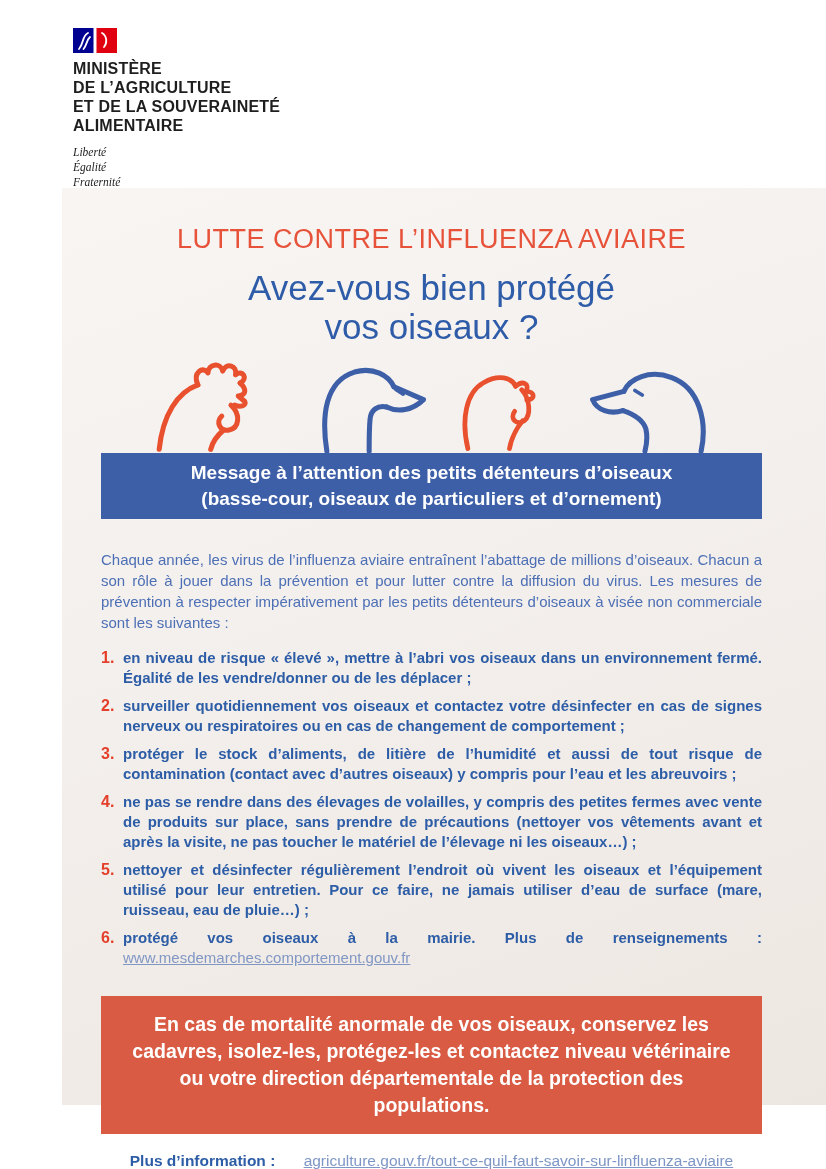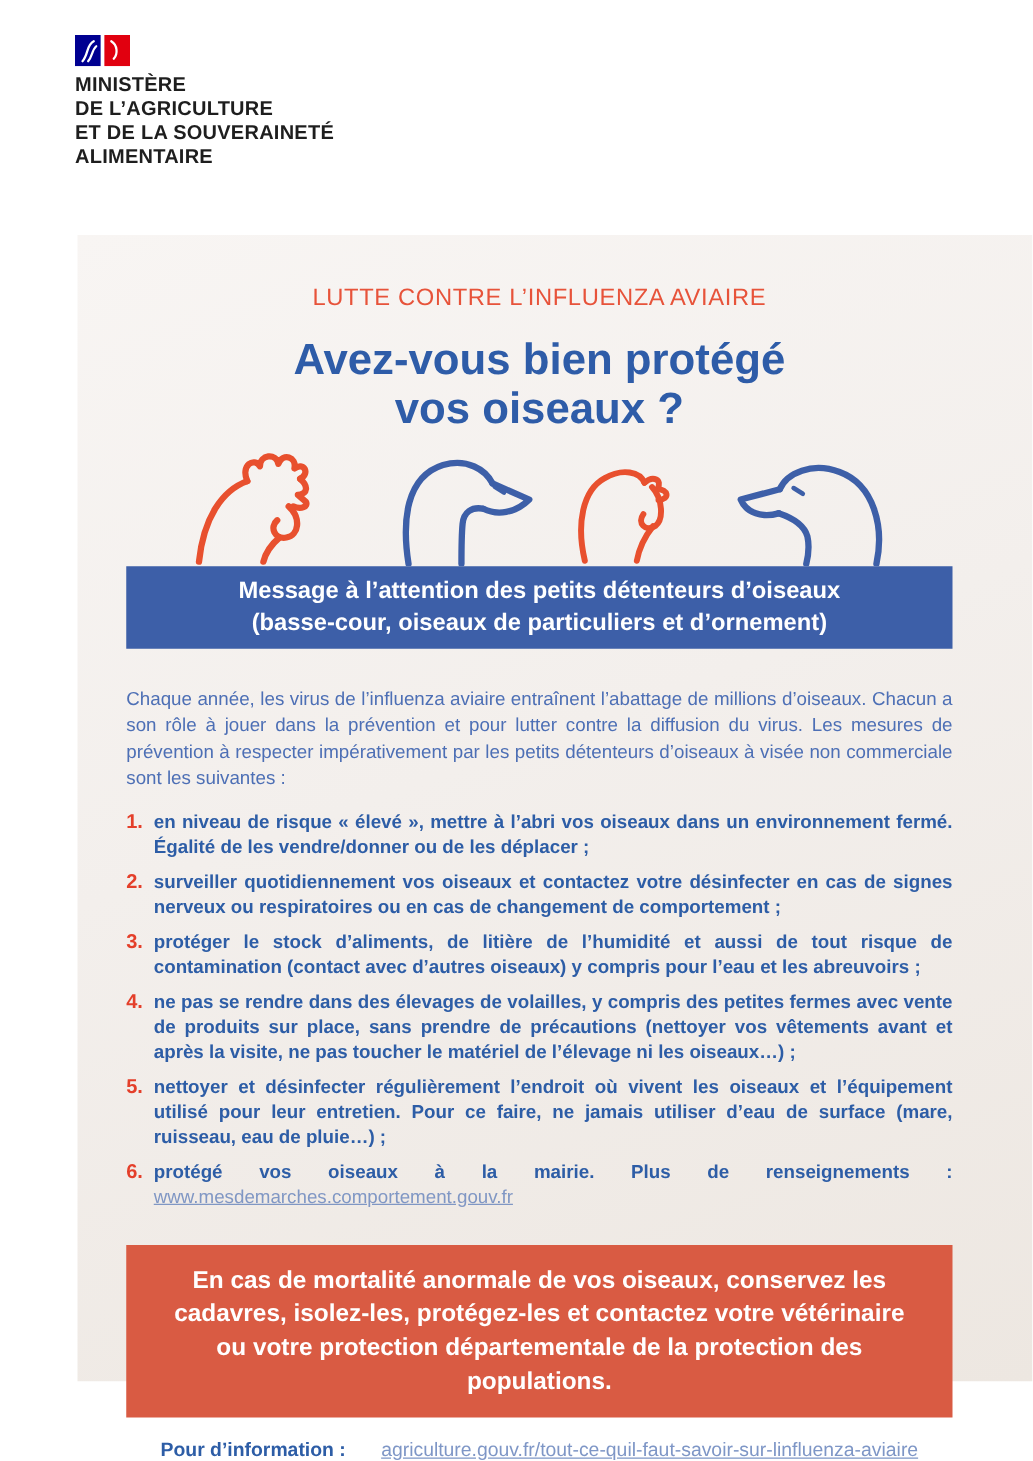--- a/index.html
+++ b/index.html
@@ -4,44 +4,44 @@
 <style>
   html,body{margin:0;padding:0;}
   body{
     width:826px;height:1169px;background:#ffffff;overflow:hidden;position:relative;
     font-family:"Liberation Sans","DejaVu Sans",sans-serif;
     -webkit-font-smoothing:antialiased;
   }
   .preline{white-space:pre-line;}
 
   
-  .gov-logo{position:absolute;left:60px;top:28px;width:300px;}
+  .gov-logo{position:absolute;left:73px;top:28px;width:300px;}
   .flag{display:block;width:44px;height:25px;margin-bottom:6px;}
   .ministry-name{
     font-weight:bold;color:#1e1e1e;font-size:16px;line-height:19px;letter-spacing:.2px;
   }
   .motto{
     margin-top:10px;font-family:"Liberation Serif","DejaVu Serif",serif;
     font-style:italic;color:#222;font-size:11.5px;line-height:15px;
   }
 
   
   .panel{
     position:absolute;left:62px;top:188px;width:764px;height:917px;
     background:linear-gradient(160deg,#f8f5f3 0%,#f3efec 45%,#ede7e1 100%);
     box-sizing:border-box;padding:36px 64px 0 39px;
   }
 
   .kicker{
-    text-align:center;color:#e7533a;font-size:19px;line-height:30px;
+    text-align:center;color:#e7533a;font-size:27px;line-height:30px;
     letter-spacing:.5px;font-weight:400;margin:0 0 14px 0;
   }
   .main-title{
     text-align:center;color:#2e5ca8;font-size:35px;line-height:39px;
-    font-weight:bold;margin:0;
+    font-weight:normal;margin:0;
   }
 
   .birds-row{
     margin-top:10px;height:97px;display:flex;align-items:flex-end;
     justify-content:center;gap:18px;
   }
   .birds-row svg{display:block;}
 
   .banner{box-sizing:border-box;text-align:center;color:#ffffff;font-weight:bold;}
   .banner-blue{
@@ -82,20 +82,23 @@
   <svg class="flag" viewBox="0 0 44 25" aria-hidden="true">
     <rect x="0" y="0" width="20.5" height="25" fill="#000091"></rect>
     <rect x="23.5" y="0" width="20.5" height="25" fill="#e1000f"></rect>
     <path d="M6 21 C11 15 9 8 15 5 M10.5 21 C14 17 13.5 12 17 9" stroke="#ffffff" stroke-width="1.8" fill="none" stroke-linecap="round"></path>
     <path d="M29 5 C34 8 34.5 15 31 19" stroke="#ffffff" stroke-width="1.8" fill="none" stroke-linecap="round"></path>
   </svg>
   <div class="ministry-name preline">MINISTÈRE
 DE L’AGRICULTURE
 ET DE LA SOUVERAINETÉ
 ALIMENTAIRE</div>
+  <div class="motto preline">Liberté
+Égalité
+Fraternité</div>
 </div>
 
 <div class="panel">
 
   <div class="kicker">LUTTE CONTRE L’INFLUENZA AVIAIRE</div>
 
   <h1 class="main-title preline">Avez-vous bien protégé
 vos oiseaux ?</h1>
 
   <div class="birds-row">
@@ -155,20 +158,20 @@
     <div class="num-item">
       <span class="num">5.</span>
       <span class="txt"><span>nettoyer et désinfecter régulièrement l’endroit où vivent les oiseaux et l’équipement utilisé pour leur entretien. Pour ce faire, ne jamais utiliser d’eau de surface (mare, ruisseau, eau de pluie…) ;</span></span>
     </div>
     <div class="num-item">
       <span class="num">6.</span>
       <span class="txt"><span>protégé vos oiseaux à la mairie. Plus de renseignements : </span><a class="inline-link">www.mesdemarches.comportement.gouv.fr</a></span>
     </div>
   </div>
 
-  <div class="banner banner-red">En cas de mortalité anormale de vos oiseaux, conservez les cadavres, isolez-les, protégez-les et contactez votre vétérinaire ou votre protection départementale de la protection des populations.</div>
+  <div class="banner banner-red">En cas de mortalité anormale de vos oiseaux, conservez les cadavres, isolez-les, protégez-les et contactez niveau vétérinaire ou votre direction départementale de la protection des populations.</div>
 
   <div class="footer-info">
-    <span class="label">Pour d’information :</span>
+    <span class="label">Plus d’information :</span>
     <a>agriculture.gouv.fr/tout-ce-quil-faut-savoir-sur-linfluenza-aviaire</a>
   </div>
 
 </div>
 
 </body></html>

